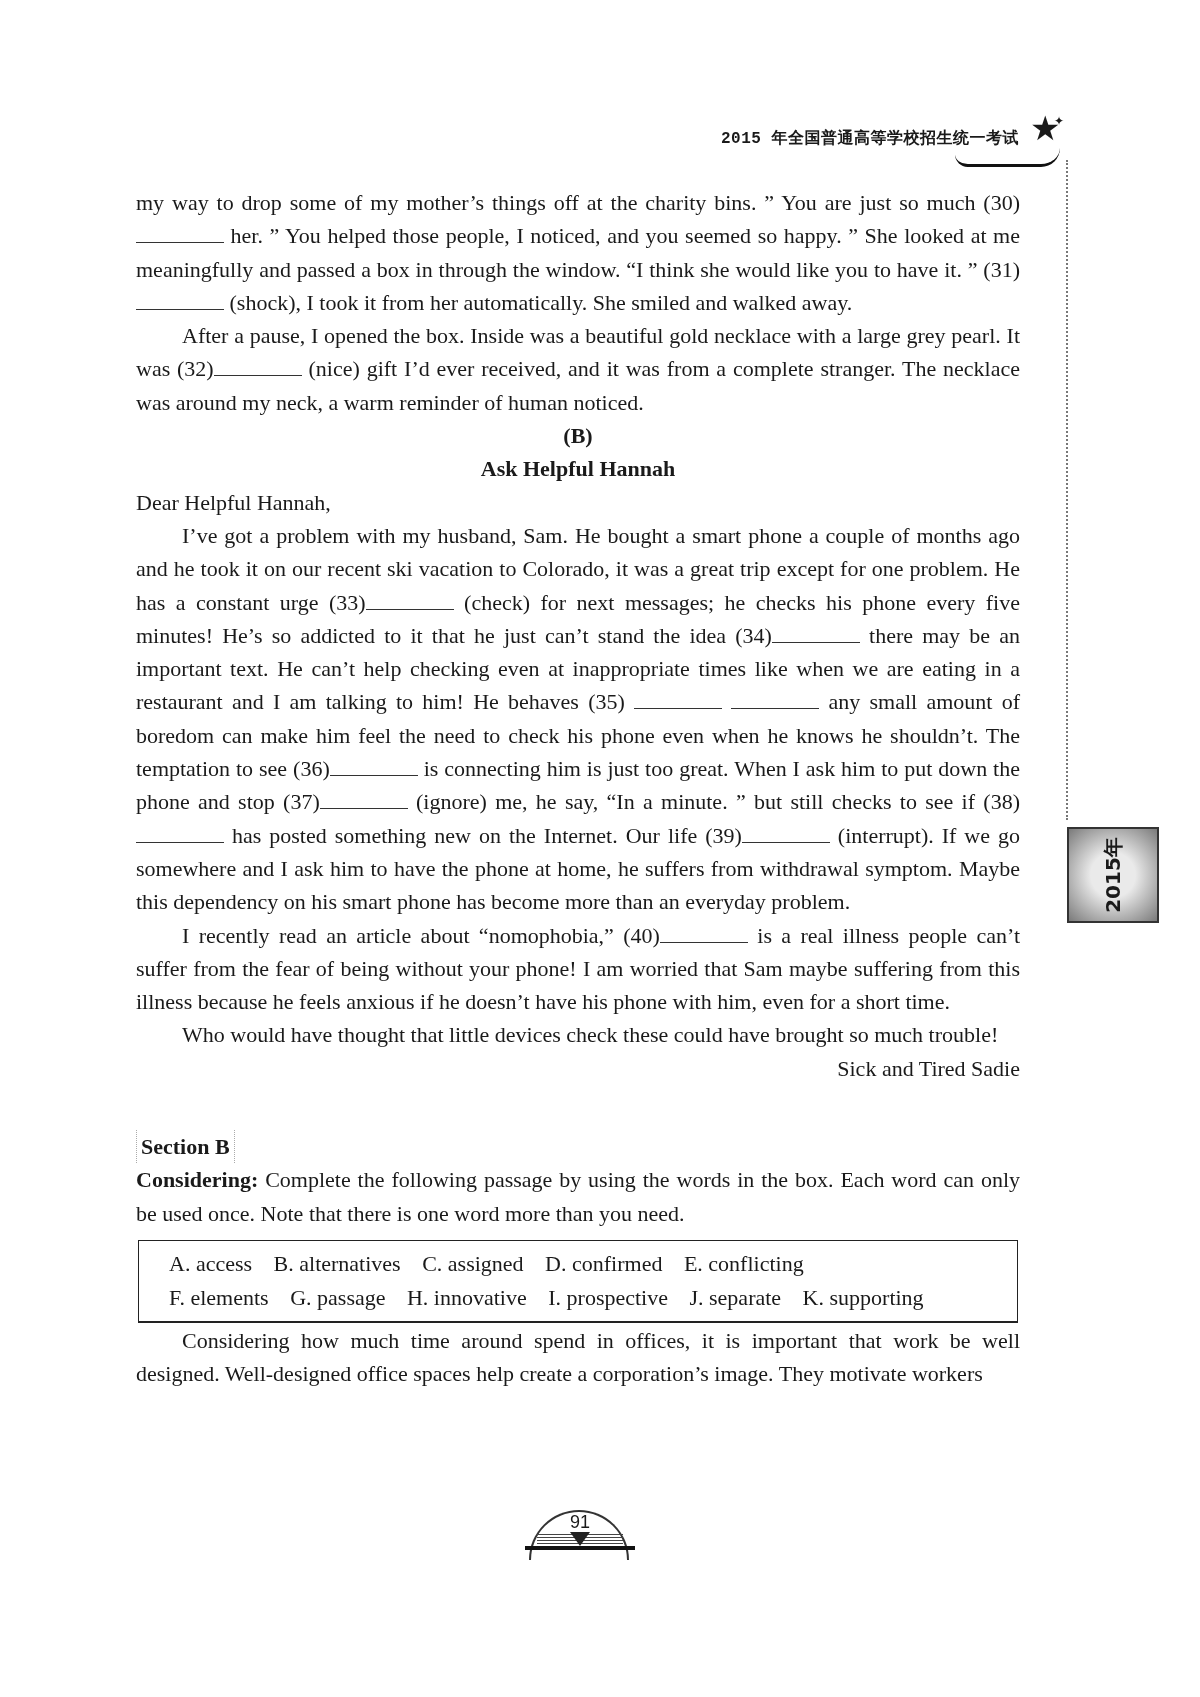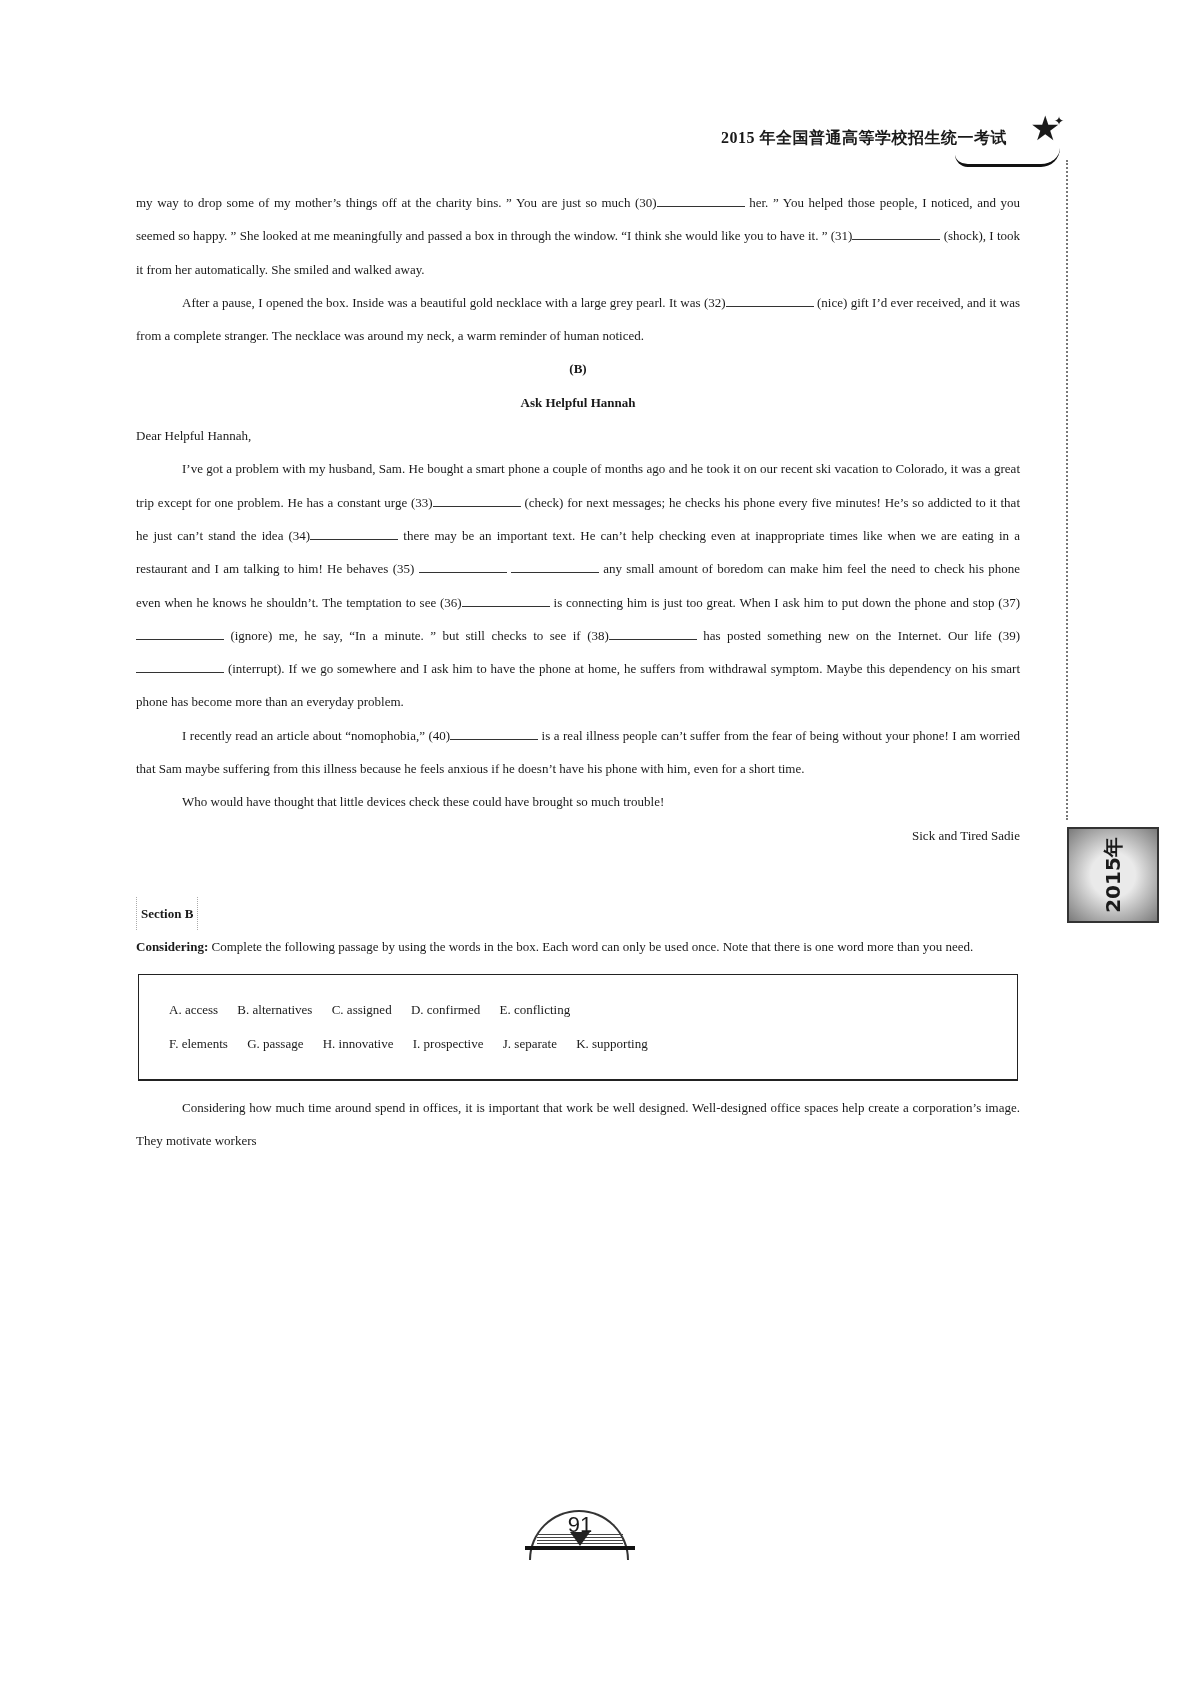--- a/index.html
+++ b/index.html
@@ -1,49 +1,49 @@
 <!DOCTYPE html>
 <html><head>
 <meta charset="utf-8">
 <style>
   html, body { margin:0; padding:0; background:#ffffff; }
   body { width:1200px; height:1697px; position:relative; overflow:hidden;
          font-family:"Liberation Serif", serif; color:#1a1a1a; }
   .header-title { position:absolute; left:721px; top:128px; font-size:16px; font-weight:bold;
-                  font-family:Liberation Serif, serif; letter-spacing:0.5px; }
+                  font-family:Liberation Mono, monospace; letter-spacing:0.5px; }
   .header-star { position:absolute; left:1030px; top:112px; font-size:34px; line-height:1; }
   .header-star-small { position:absolute; left:1054px; top:114px; font-size:12px; }
   .header-swoosh { position:absolute; left:955px; top:148px; width:105px; height:16px;
                    border-bottom:3px solid #111; border-radius:0 0 60px 40px; }
   .side-dots { position:absolute; left:1066px; top:160px; width:0; height:660px;
                border-left:2px dotted #777; }
   .side-tab { position:absolute; left:1067px; top:827px; width:92px; height:96px;
               background:radial-gradient(circle, #eaeaea 35%, #7a7a7a 100%);
               border:2px solid #333; box-sizing:border-box; }
   .side-tab span { position:absolute; left:50%; top:50%; transform:translate(-50%,-50%) rotate(-90deg);
                    font-family:"DejaVu Sans", sans-serif; font-weight:bold; font-size:20px; white-space:nowrap; }
 
-  .content { position:absolute; left:136px; top:186px; width:884px; font-size:13px; line-height:33.3px;
+  .content { position:absolute; left:136px; top:186px; width:884px; font-size:22px; line-height:33.3px;
              text-align:justify;font-family:Liberation Serif, serif; }
   .content p { margin:0; }
   .indent { text-indent:46px; }
   .center { text-align:center; }
   .bold { font-weight:bold; }
   .right { text-align:right; }
   .blank { display:inline-block; width:88px; border-bottom:1.5px solid #333; height:18px; vertical-align:baseline; }
   .spacer { height:33px; }
   .section-label { display:inline-block; font-weight:bold; border-left:1px dotted #aaa; border-right:1px dotted #aaa; padding:0 4px;margin-top:12px; }
-  .wordbox { border:1.5px solid #222; border-bottom-width:2.5px; margin:10px 2px 10px 2px; padding:18px 30px;
+  .wordbox { border:1.5px solid #222; border-bottom-width:2.5px; margin:10px 2px 1px 2px; padding:6px 30px;
              line-height:34px; text-align:left; }
   .wordbox .word { margin-right:16px; }
 
   .page-num { position:absolute; left:525px; top:1508px; width:110px; height:50px; }
   .page-arc { position:absolute; left:4px; top:2px; width:100px; height:50px; border:2px solid #333;
               border-bottom:none; border-radius:50px 50px 0 0; box-sizing:border-box; }
-  .page-text { position:absolute; left:0; top:4px; width:110px; text-align:center; font-family:"Liberation Sans", sans-serif; font-size:22px; }
+  .page-text { position:absolute; left:0; top:4px; width:110px; text-align:center; font-family:"Liberation Sans", sans-serif; font-size:18px; }
   .page-book { position:absolute; left:0; top:38px; width:110px; height:4px; background:#111; }
   .page-lines { position:absolute; left:12px; top:26px; width:86px; height:10px;
                 background:repeating-linear-gradient(#444 0 1px, transparent 1px 3px); }
   .page-tri { position:absolute; left:45px; top:24px; width:0; height:0; border-left:10px solid transparent;
               border-right:10px solid transparent; border-top:14px solid #222; }
 </style>
 </head>
 <body>
 
 <div class="header-title">2015 年全国普通高等学校招生统一考试</div>

